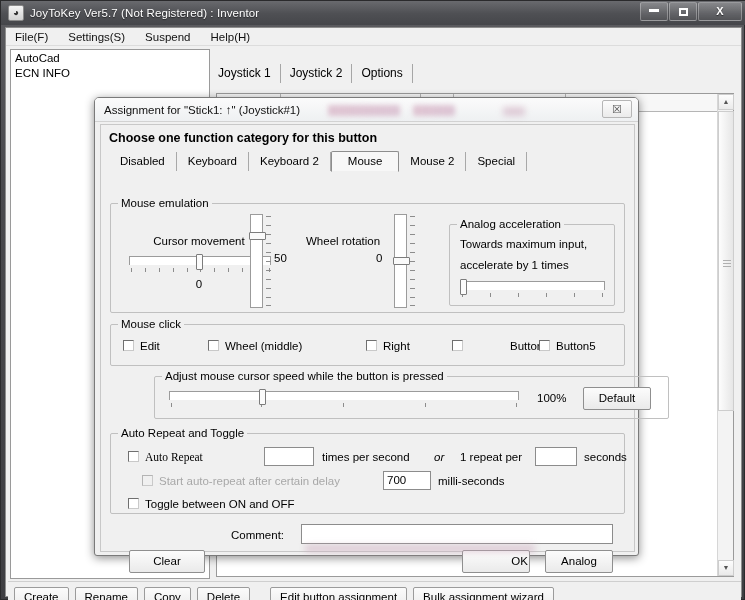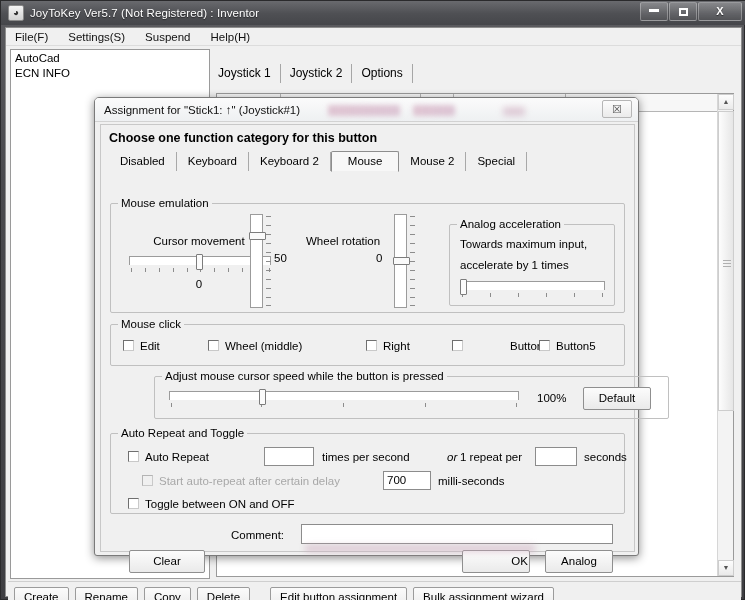--- a/index.html
+++ b/index.html
@@ -479,24 +479,24 @@
         </div>
 
         <div class="lbl" style="left:382px; top:15px;">100%</div>
         <div class="dbtn" style="left:428px; top:10px; width:68px; height:23px; line-height:21px;">Default</div>
       </div>
 
       <div class="group" style="left:9px; top:308px; width:515px; height:81px;">
         <div class="glabel">Auto Repeat and Toggle</div>
 
         <div class="cbox" style="left:17px; top:17px;"></div>
-        <div class="lbl" style="left:34px; top:17px;">Auto Repeat</div>
+        <div class="lbl" style="left:34px; top:17px;font-family:Liberation Serif, serif;">Auto Repeat</div>
         <div class="tbox" style="left:153px; top:13px; width:50px; height:19px;"></div>
         <div class="lbl" style="left:211px; top:17px;">times per second</div>
-        <div class="lbl" style="left:336px; top:17px;font-style:italic;">or</div>
+        <div class="lbl" style="left:323px; top:17px;font-style:italic;">or</div>
         <div class="lbl" style="left:349px; top:17px;">1 repeat per</div>
         <div class="tbox" style="left:424px; top:13px; width:42px; height:19px;"></div>
         <div class="lbl" style="left:473px; top:17px;">seconds</div>
 
         <div class="cbox dis" style="left:31px; top:41px;"></div>
         <div class="lbl dim" style="left:48px; top:41px;">Start auto-repeat after certain delay</div>
         <div class="tbox" style="left:272px; top:37px; width:48px; height:19px;">700</div>
         <div class="lbl" style="left:327px; top:41px;">milli-seconds</div>
 
         <div class="cbox" style="left:17px; top:64px;"></div>

